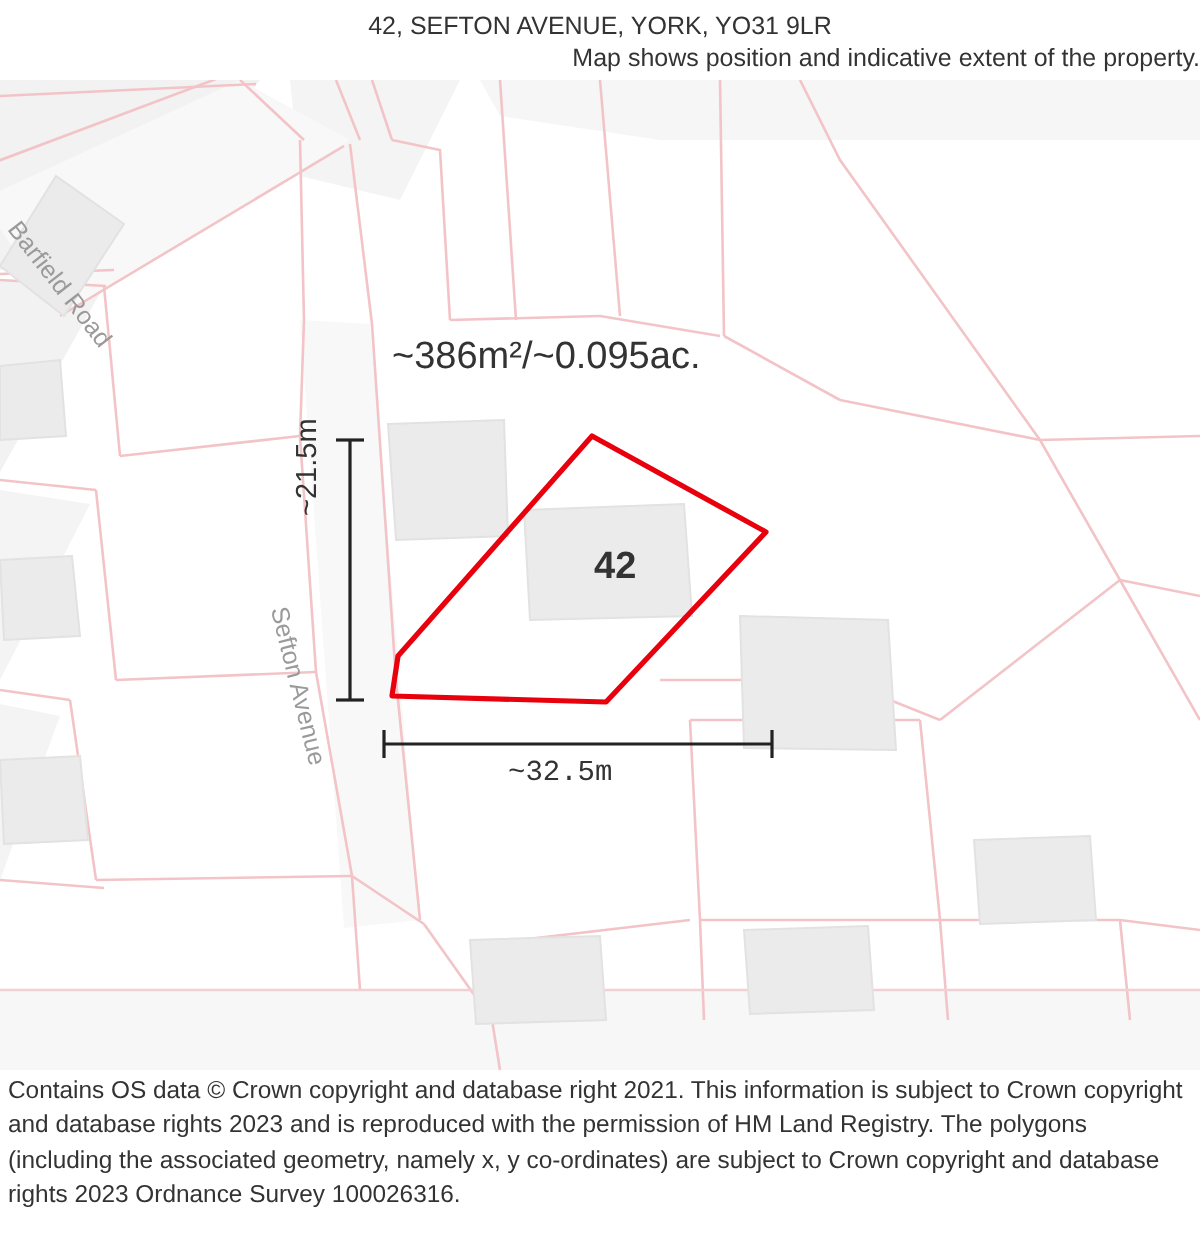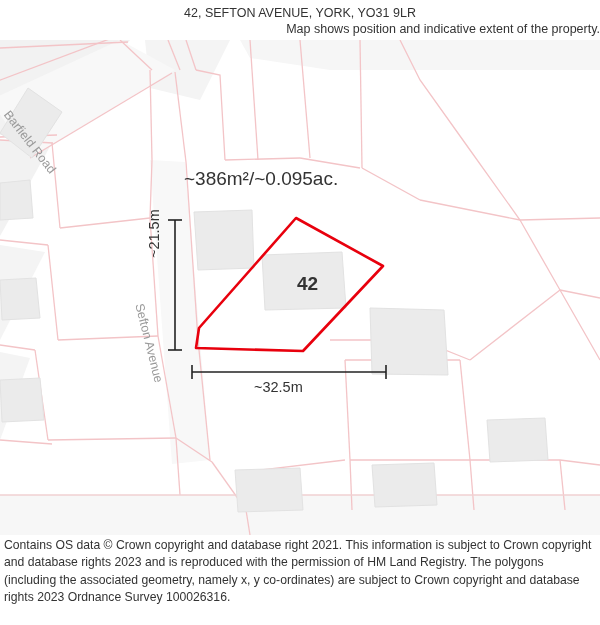--- a/index.html
+++ b/index.html
@@ -55,21 +55,21 @@
     height: 495px;
     overflow: hidden;
     background: #ffffff;
   }
   .map svg {
     display: block;
   }
   
   .area-label {
     position: absolute;
-    left: 184px;
+    left: 196px;
     top: 128px;
     font-size: 19px;
     color: #333333;
     white-space: nowrap;
   }
   .house-number {
     position: absolute;
     left: 297px;
     top: 233px;
     font-size: 19px;
@@ -86,20 +86,21 @@
     transform-origin: left top;
     white-space: nowrap;
   }
   .dim-h-label {
     position: absolute;
     left: 254px;
     top: 339px;
     font-size: 14.5px;
     color: #333333;
     white-space: nowrap;
+    font-family: Liberation Mono, monospace;
   }
   .road-label {
     position: absolute;
     font-size: 12.5px;
     color: #9a9a9a;
     white-space: nowrap;
   }
   .road-barfield {
     left: 12px;
     top: 68px;

